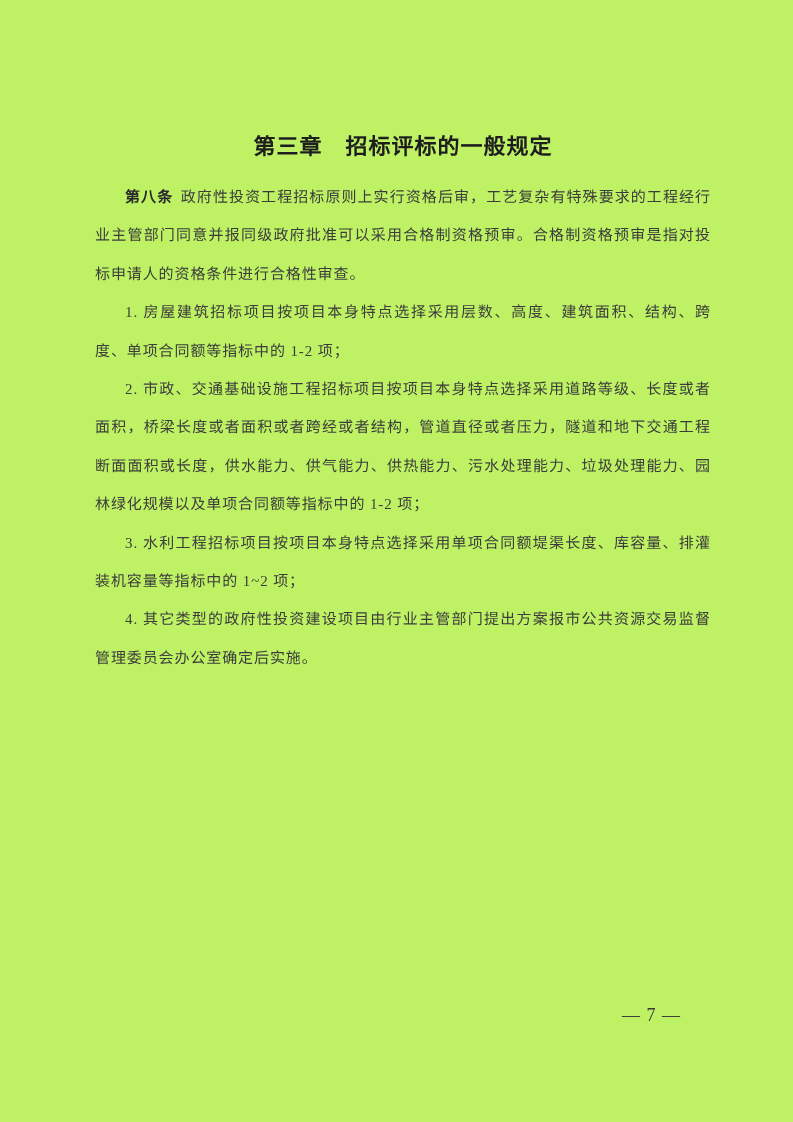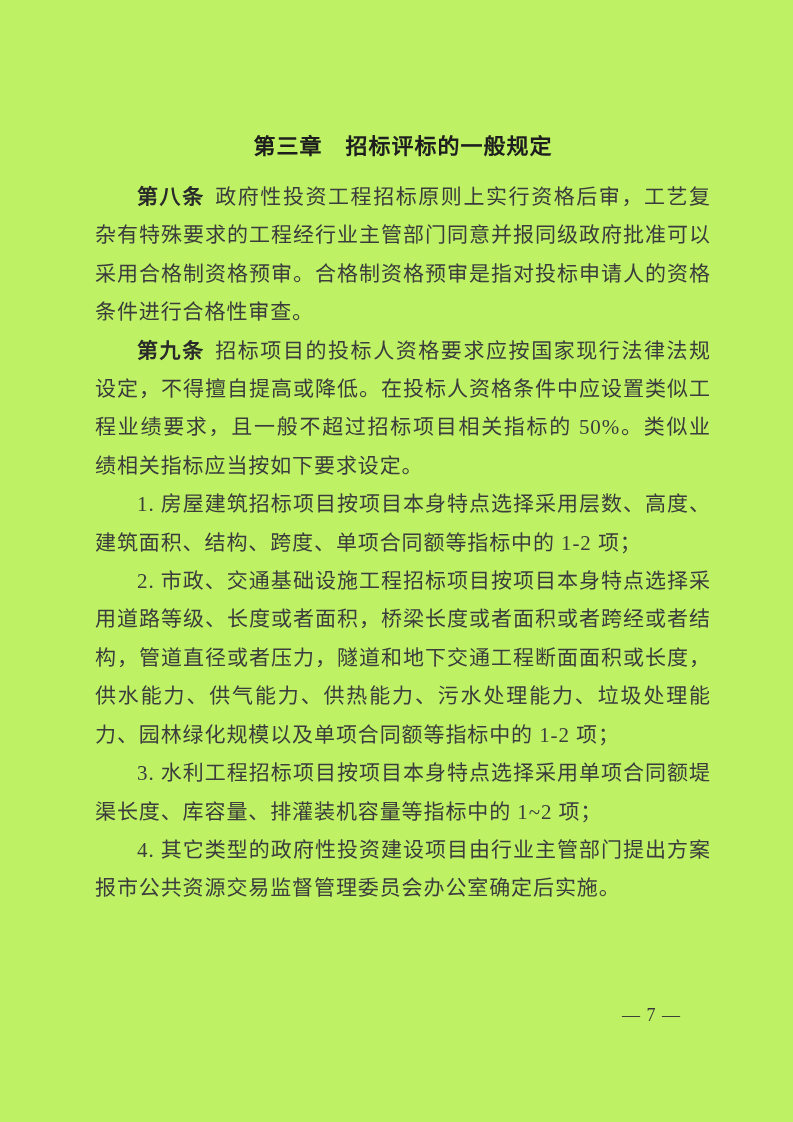--- a/index.html
+++ b/index.html
@@ -27,21 +27,21 @@
     font-family: "Liberation Sans", "DejaVu Sans", sans-serif;
     font-size: 22px;
     font-weight: 700;
     line-height: 34px;
     text-align: center;
     color: #1e1e1e;
     letter-spacing: 1px;
   }
   .para {
     margin: 0;
-    font-size: 21px;
+    font-size: 15px;
     line-height: 38.4px;
     color: #3c3c3c;
     text-align: justify;
     text-justify: inter-ideograph;
     text-indent: 2em;
     letter-spacing: 0.9px;
   }
   .lead {
     font-weight: 700;
     color: #2a2a2a;
@@ -62,21 +62,20 @@
 </head>
 <body>
 
 <div class="page">
   <div class="content">
 
     <h1 class="title">第三章　招标评标的一般规定</h1>
 
     <p class="para"><span class="lead">第八条</span><span>政府性投资工程招标原则上实行资格后审，工艺复杂有特殊要求的工程经行业主管部门同意并报同级政府批准可以采用合格制资格预审。合格制资格预审是指对投标申请人的资格条件进行合格性审查。</span></p>
 
-    <p class="para"><span class="lead">第九条</span><span>招标项目的投标人资格要求应按国家现行法律法规设定，不得擅自提高或降低。在投标人资格条件中应设置类似工程业绩要求，且一般不超过招标项目相关指标的 50%。类似业绩相关指标应当按如下要求设定。</span></p>
 
     <p class="para"><span class="lead"></span><span>1. 房屋建筑招标项目按项目本身特点选择采用层数、高度、建筑面积、结构、跨度、单项合同额等指标中的 1-2 项；</span></p>
 
     <p class="para"><span class="lead"></span><span>2. 市政、交通基础设施工程招标项目按项目本身特点选择采用道路等级、长度或者面积，桥梁长度或者面积或者跨经或者结构，管道直径或者压力，隧道和地下交通工程断面面积或长度，供水能力、供气能力、供热能力、污水处理能力、垃圾处理能力、园林绿化规模以及单项合同额等指标中的 1-2 项；</span></p>
 
     <p class="para"><span class="lead"></span><span>3. 水利工程招标项目按项目本身特点选择采用单项合同额堤渠长度、库容量、排灌装机容量等指标中的 1~2 项；</span></p>
 
     <p class="para"><span class="lead"></span><span>4. 其它类型的政府性投资建设项目由行业主管部门提出方案报市公共资源交易监督管理委员会办公室确定后实施。</span></p>
 
 

